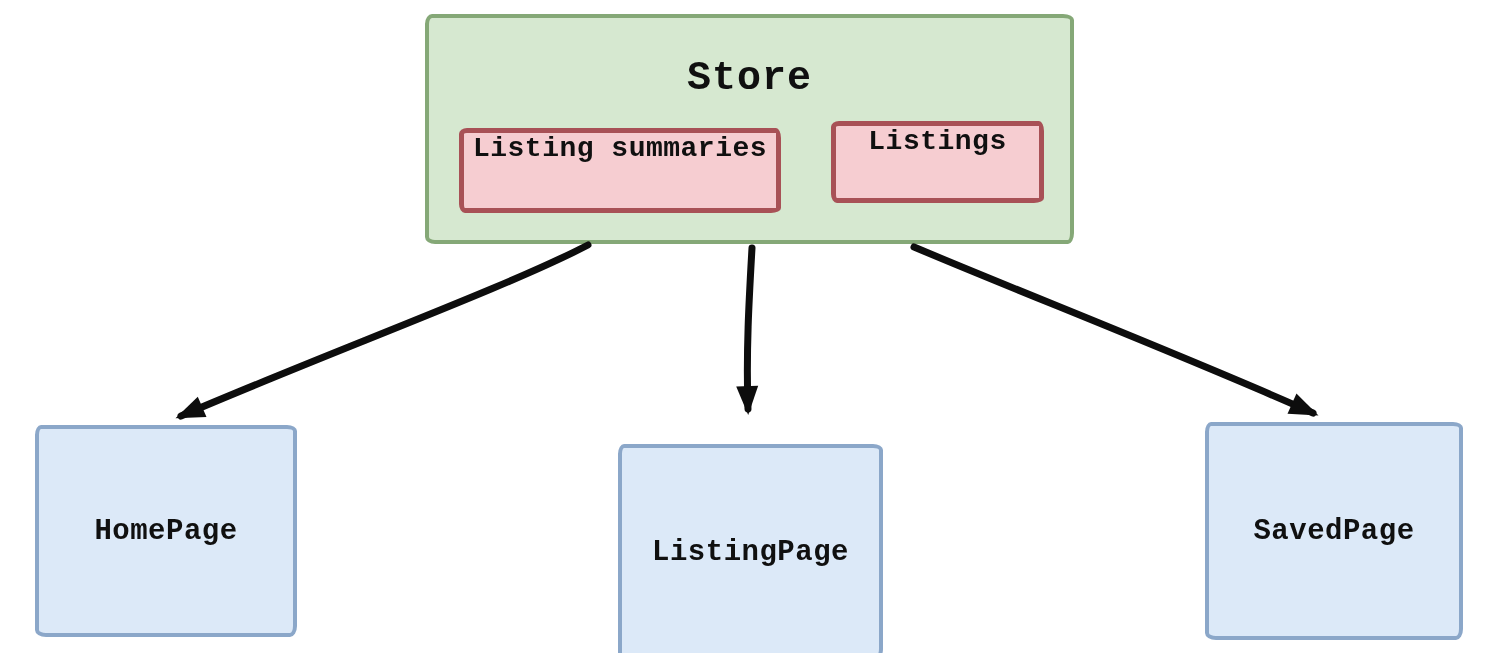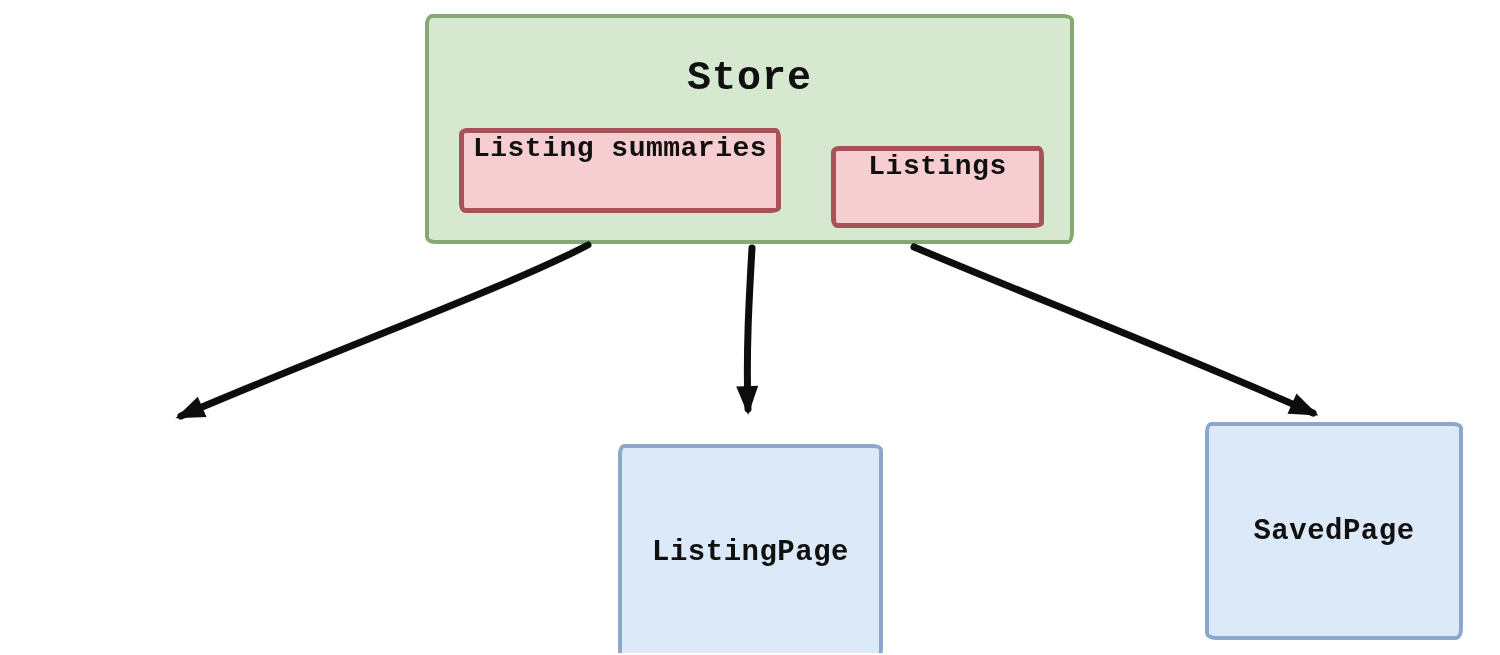--- a/index.html
+++ b/index.html
@@ -54,21 +54,21 @@
     align-items: flex-start;
     justify-content: center;
     background: var(--state-fill, #f6cdd1);
     border: 5px solid var(--state-border, #a85156);
     border-radius: 8px 5px 10px 6px / 6px 10px 5px 9px;
     font-size: 28px;
     font-weight: bold;
     letter-spacing: 0.5px;
   }
   .state.summaries { left: 30px;  top: 110px; width: 322px; height: 85px; }
-  .state.listings  { left: 402px; top: 128px; width: 213px; height: 82px; }
+  .state.listings  { left: 402px; top: 103px; width: 213px; height: 82px; }
   
   .page {
     background: var(--page-fill, #dce9f8);
     border: 4px solid var(--page-border, #8ba7c9);
     border-radius: 6px 10px 7px 11px / 10px 6px 11px 7px;
     font-size: 29px;
     letter-spacing: 0.5px;
   }
   .page.home    { left: 35px;   top: 425px; width: 262px; height: 212px; }
   .page.listing { left: 618px;  top: 424px; width: 265px; height: 216px; margin-top: 20px; }
@@ -104,20 +104,23 @@
   <div class="node store">
     <div class="store-title">Store</div>
     <div class="state summaries">
       <span>Listing summaries</span>
     </div>
     <div class="state listings">
       <span>Listings</span>
     </div>
   </div>
 
+  <div class="node page home">
+    <span>HomePage</span>
+  </div>
   <div class="node page listing">
     <span>ListingPage</span>
   </div>
   <div class="node page saved">
     <span>SavedPage</span>
   </div>
 
   <svg class="arrows" viewBox="0 0 1500 655" xmlns="http://www.w3.org/2000/svg">
     <defs>
       <marker id="ah" markerUnits="userSpaceOnUse" markerWidth="34" markerHeight="28" refX="24" refY="14" orient="auto">

